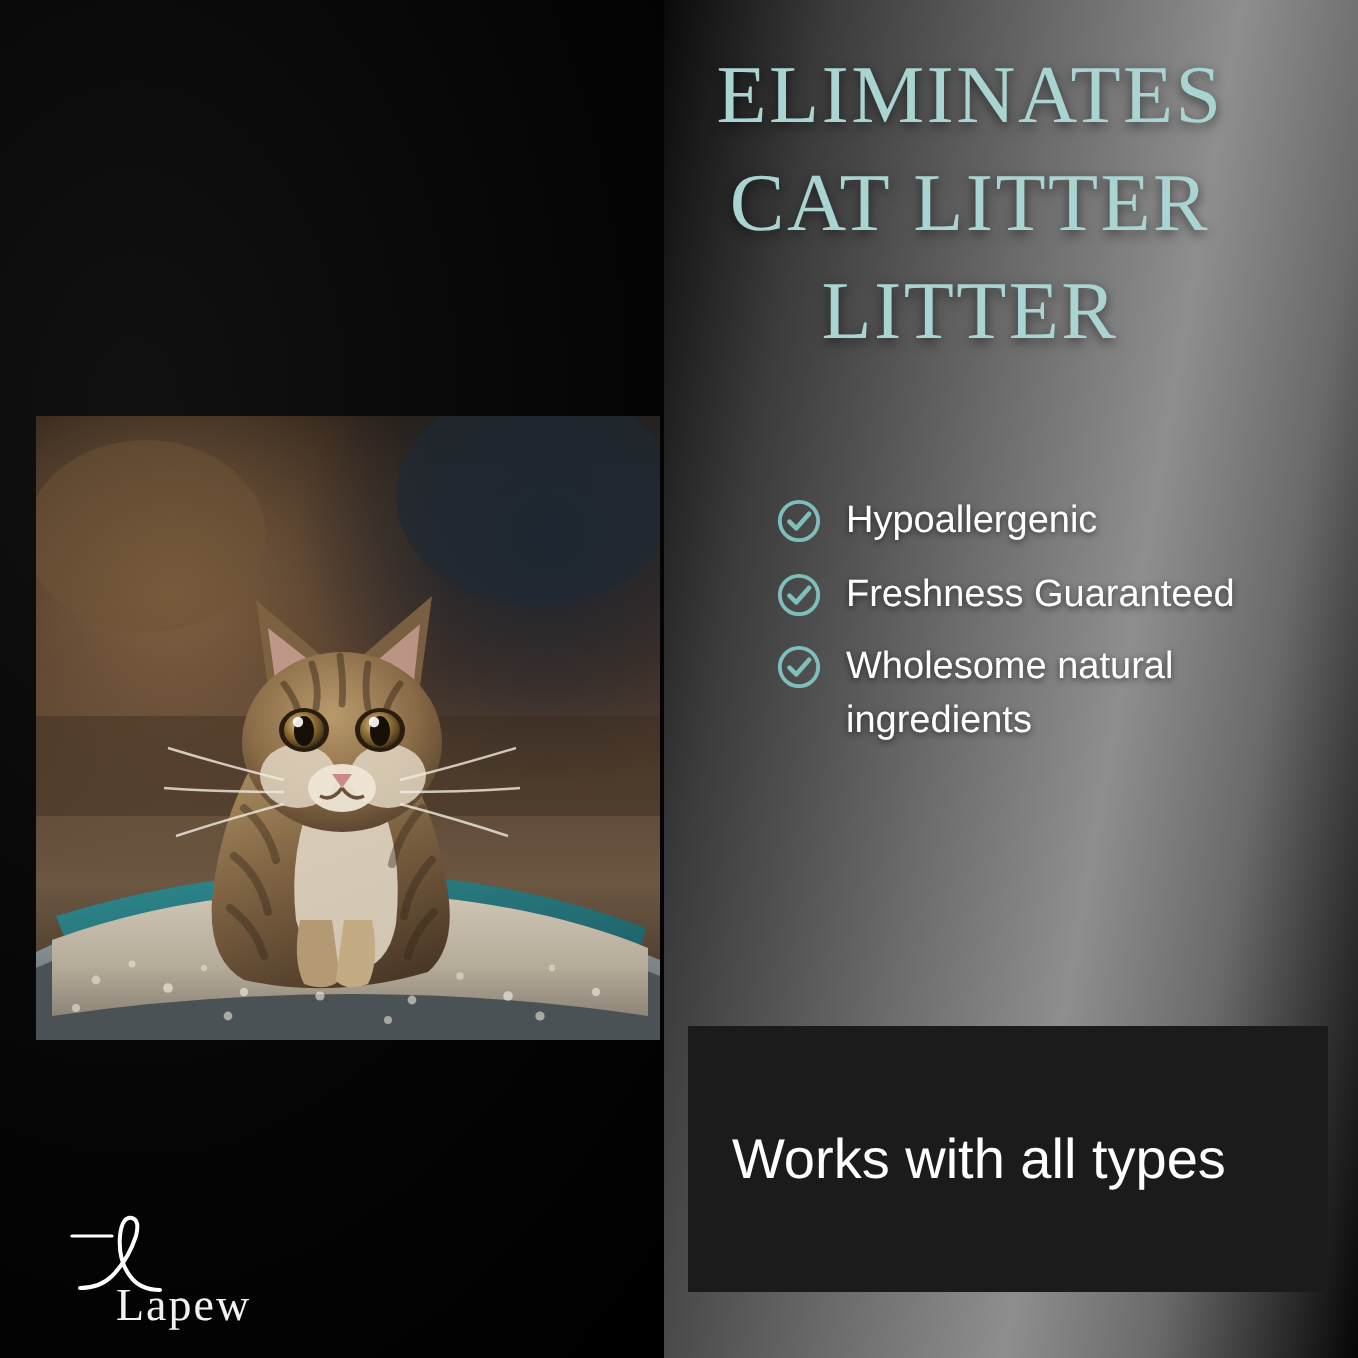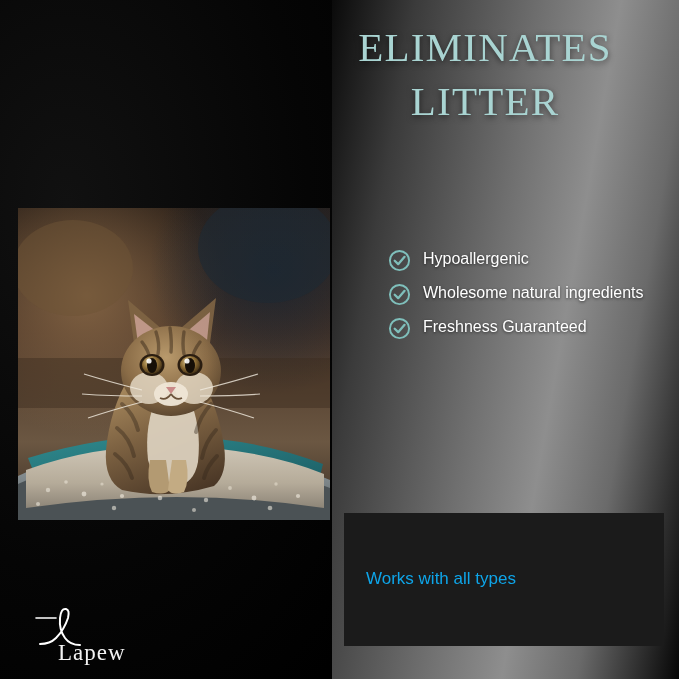--- a/index.html
+++ b/index.html
@@ -74,40 +74,40 @@
   }
   .check-icon {
     flex: 0 0 auto;
     width: 23px;
     height: 23px;
     margin-right: 12px;
     margin-top: 1px;
   }
   .bullet-text {
     color: #ffffff;
-    font-size: 16px;
+    font-size: 19px;
     line-height: 1.4;
     font-family: "Liberation Sans", sans-serif;
     text-shadow: 0 1px 3px rgba(0,0,0,0.6);
   }
 
   
   .callout {
     position: absolute;
     left: 344px;
     top: 513px;
     width: 320px;
     height: 133px;
     background: #1b1b1b;
     display: flex;
     align-items: center;
   }
   .callout-text {
-    color: #0ea5e9;
-    font-size: 17px;
+    color: #ffffff;
+    font-size: 28px;
     line-height: 1.55;
     padding: 0 22px;
     font-family: "Liberation Sans", sans-serif;
   }
 
   
   .brand {
     position: absolute;
     left: 34px;
     top: 604px;
@@ -133,20 +133,21 @@
 </head>
 <body>
 
 <div class="ad">
 
   <div class="bg-dark-left"></div>
   <div class="bg-gradient"></div>
 
   <div class="headline">
     <div>ELIMINATES</div>
+    <div>CAT LITTER</div>
     <div>LITTER</div>
   </div>
 
   <div class="photo">
     <svg width="312" height="312" viewBox="0 0 312 312" xmlns="http://www.w3.org/2000/svg">
       <defs>
         <linearGradient id="bgRoom" x1="0" y1="0" x2="0" y2="1">
           <stop offset="0%" stop-color="#2b2018"></stop>
           <stop offset="40%" stop-color="#4a3527"></stop>
           <stop offset="75%" stop-color="#6b5742"></stop>
@@ -298,31 +299,31 @@
     </div>
 
 
     <div class="bullet-row">
       <span class="check-icon">
         <svg width="23" height="23" viewBox="0 0 24 24">
           <circle cx="12" cy="12" r="10" fill="none" stroke="#7fbfbb" stroke-width="2"></circle>
           <path d="M7 12.3 L10.6 15.8 L17.3 8.2" fill="none" stroke="#7fbfbb" stroke-width="2.4" stroke-linecap="round" stroke-linejoin="round"></path>
         </svg>
       </span>
-      <span class="bullet-text">Wholesome natural ingredients</span>
+      <span class="bullet-text">Freshness Guaranteed</span>
     </div>
 
     <div class="bullet-row">
       <span class="check-icon">
         <svg width="23" height="23" viewBox="0 0 24 24">
           <circle cx="12" cy="12" r="10" fill="none" stroke="#7fbfbb" stroke-width="2"></circle>
           <path d="M7 12.3 L10.6 15.8 L17.3 8.2" fill="none" stroke="#7fbfbb" stroke-width="2.4" stroke-linecap="round" stroke-linejoin="round"></path>
         </svg>
       </span>
-      <span class="bullet-text">Freshness Guaranteed</span>
+      <span class="bullet-text">Wholesome natural ingredients</span>
     </div>
 
   </div>
 
   <div class="callout">
     <div class="callout-text">
       <div>Works with all types</div>
     </div>
   </div>
 

